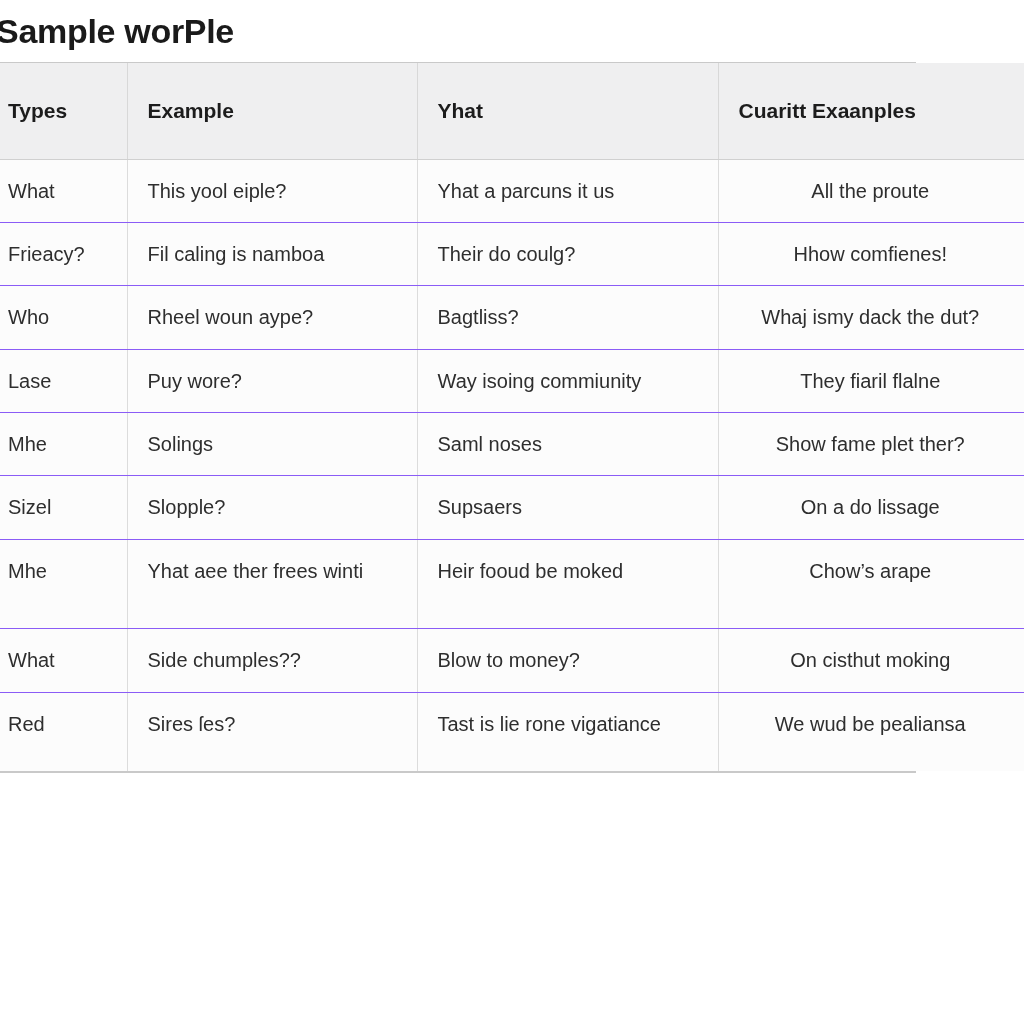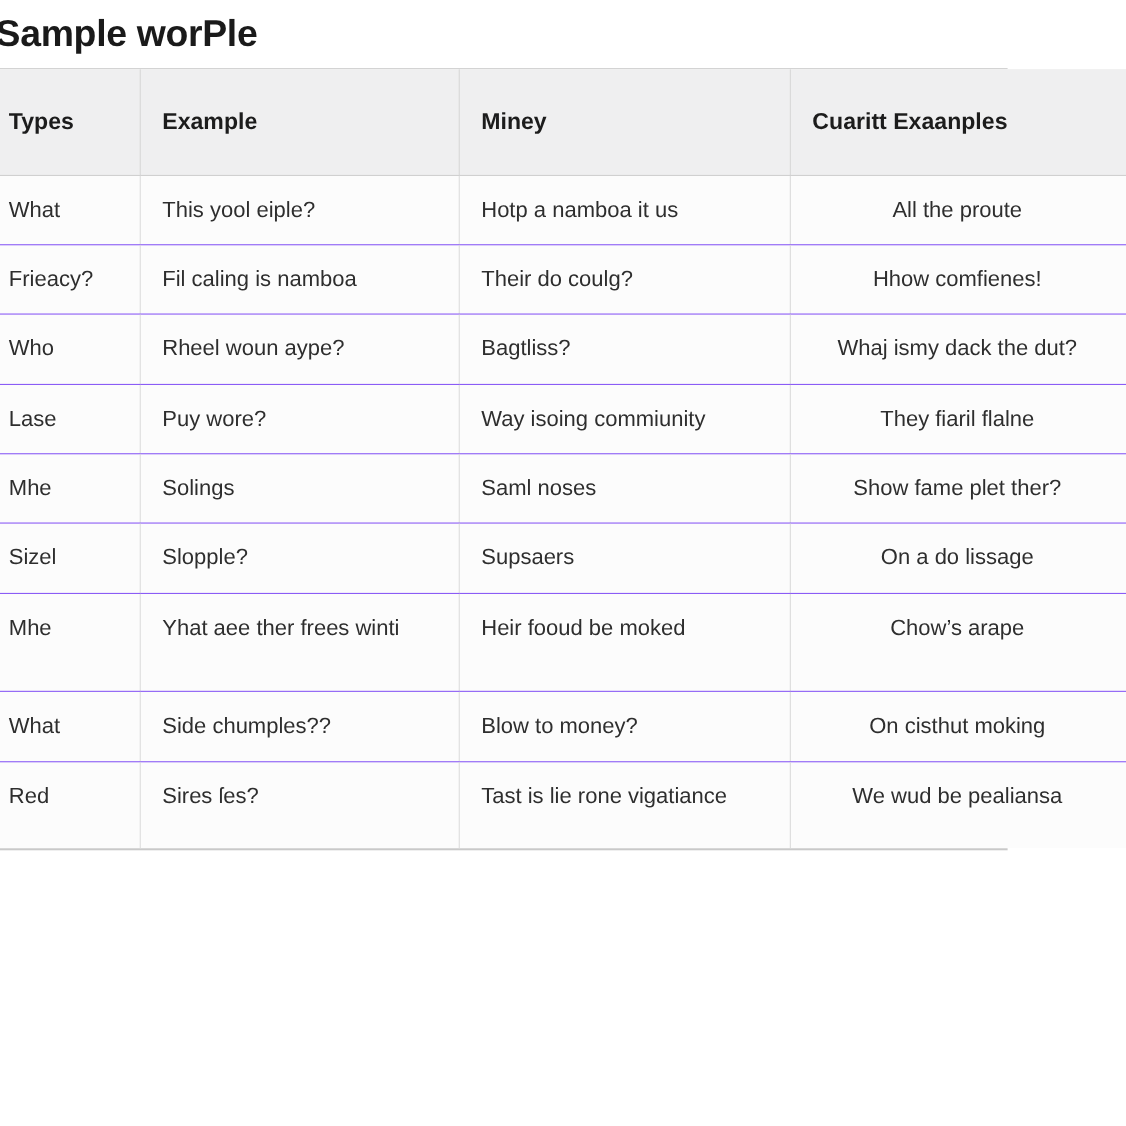--- a/index.html
+++ b/index.html
@@ -128,29 +128,29 @@
       <colgroup>
         <col class="c-type">
         <col class="c-example">
         <col class="c-error">
         <col class="c-current">
       </colgroup>
       <thead>
         <tr>
           <th>Types</th>
           <th>Example</th>
-          <th>Miney</th>
+          <th>Yhat</th>
           <th>Cuaritt Exaanples</th>
         </tr>
       </thead>
       <tbody id="table-body">
           <tr>
             <td>What</td>
             <td>This yool eiple?</td>
-            <td>Hotp a namboa it us</td>
+            <td>Yhat a parcuns it us</td>
             <td>All the proute</td>
           </tr>
           <tr>
             <td>Frieacy?</td>
             <td>Fil caling is namboa</td>
             <td>Their do coulg?</td>
             <td>Hhow comfienes!</td>
           </tr>
           <tr>
             <td>Who</td>

